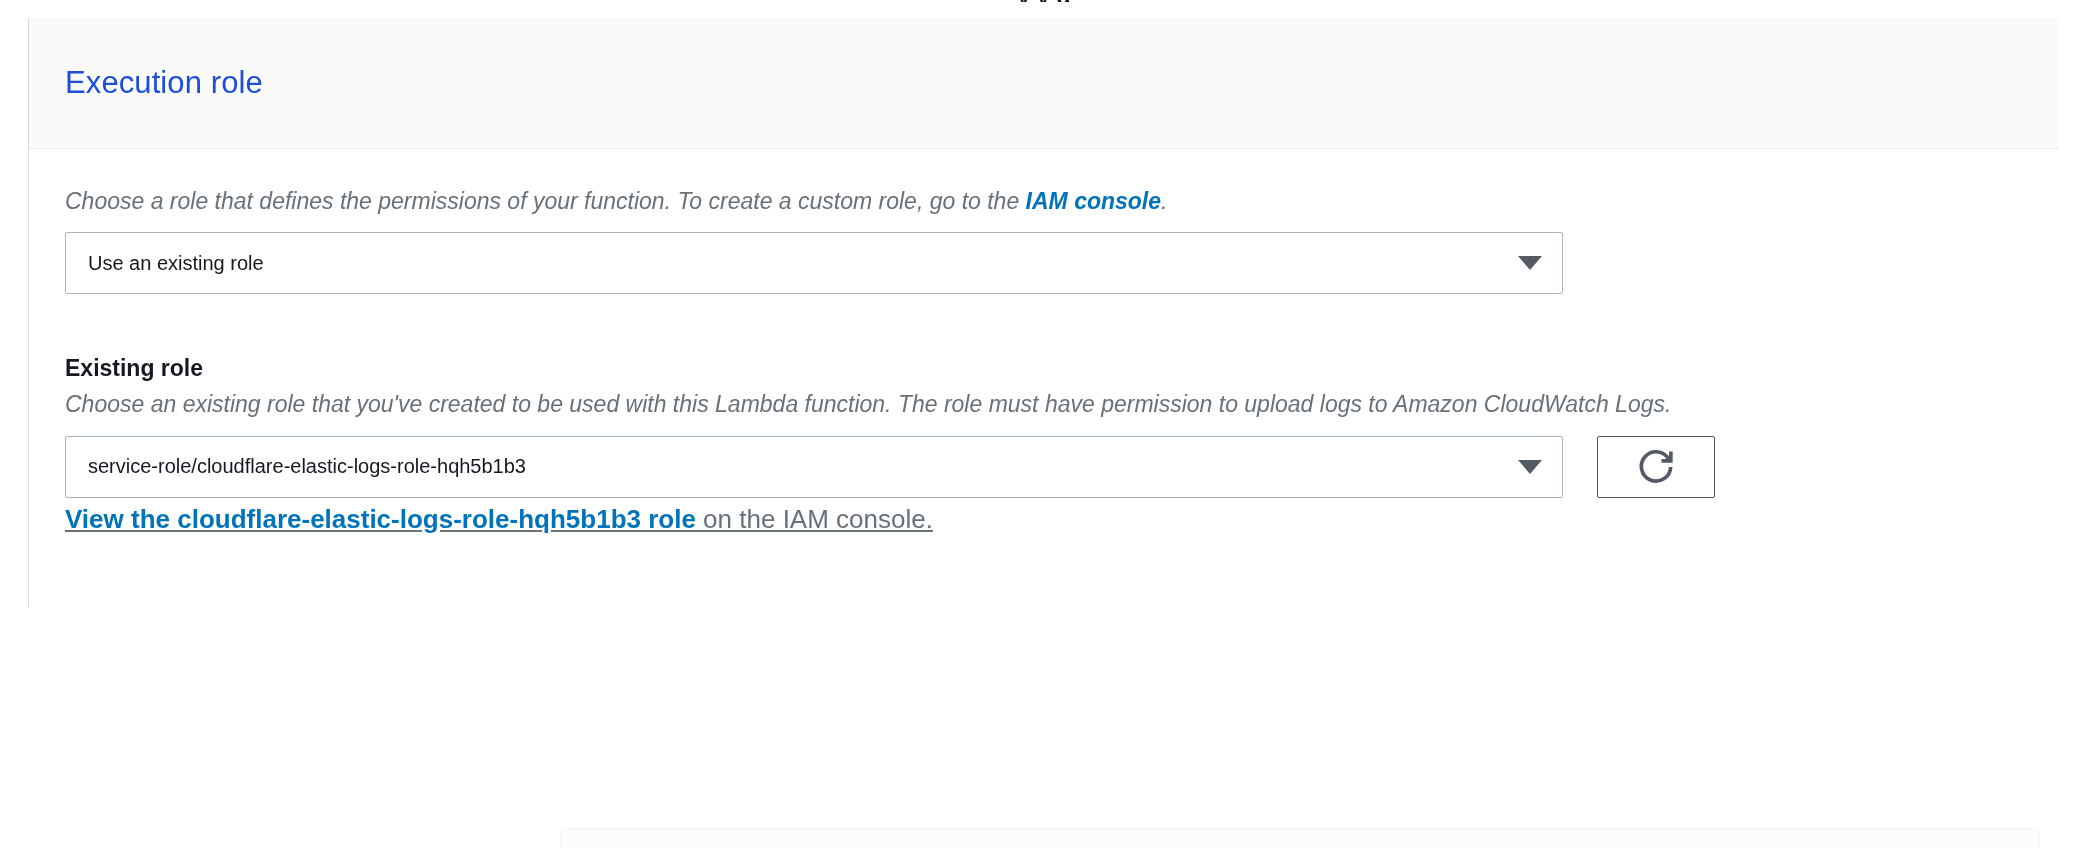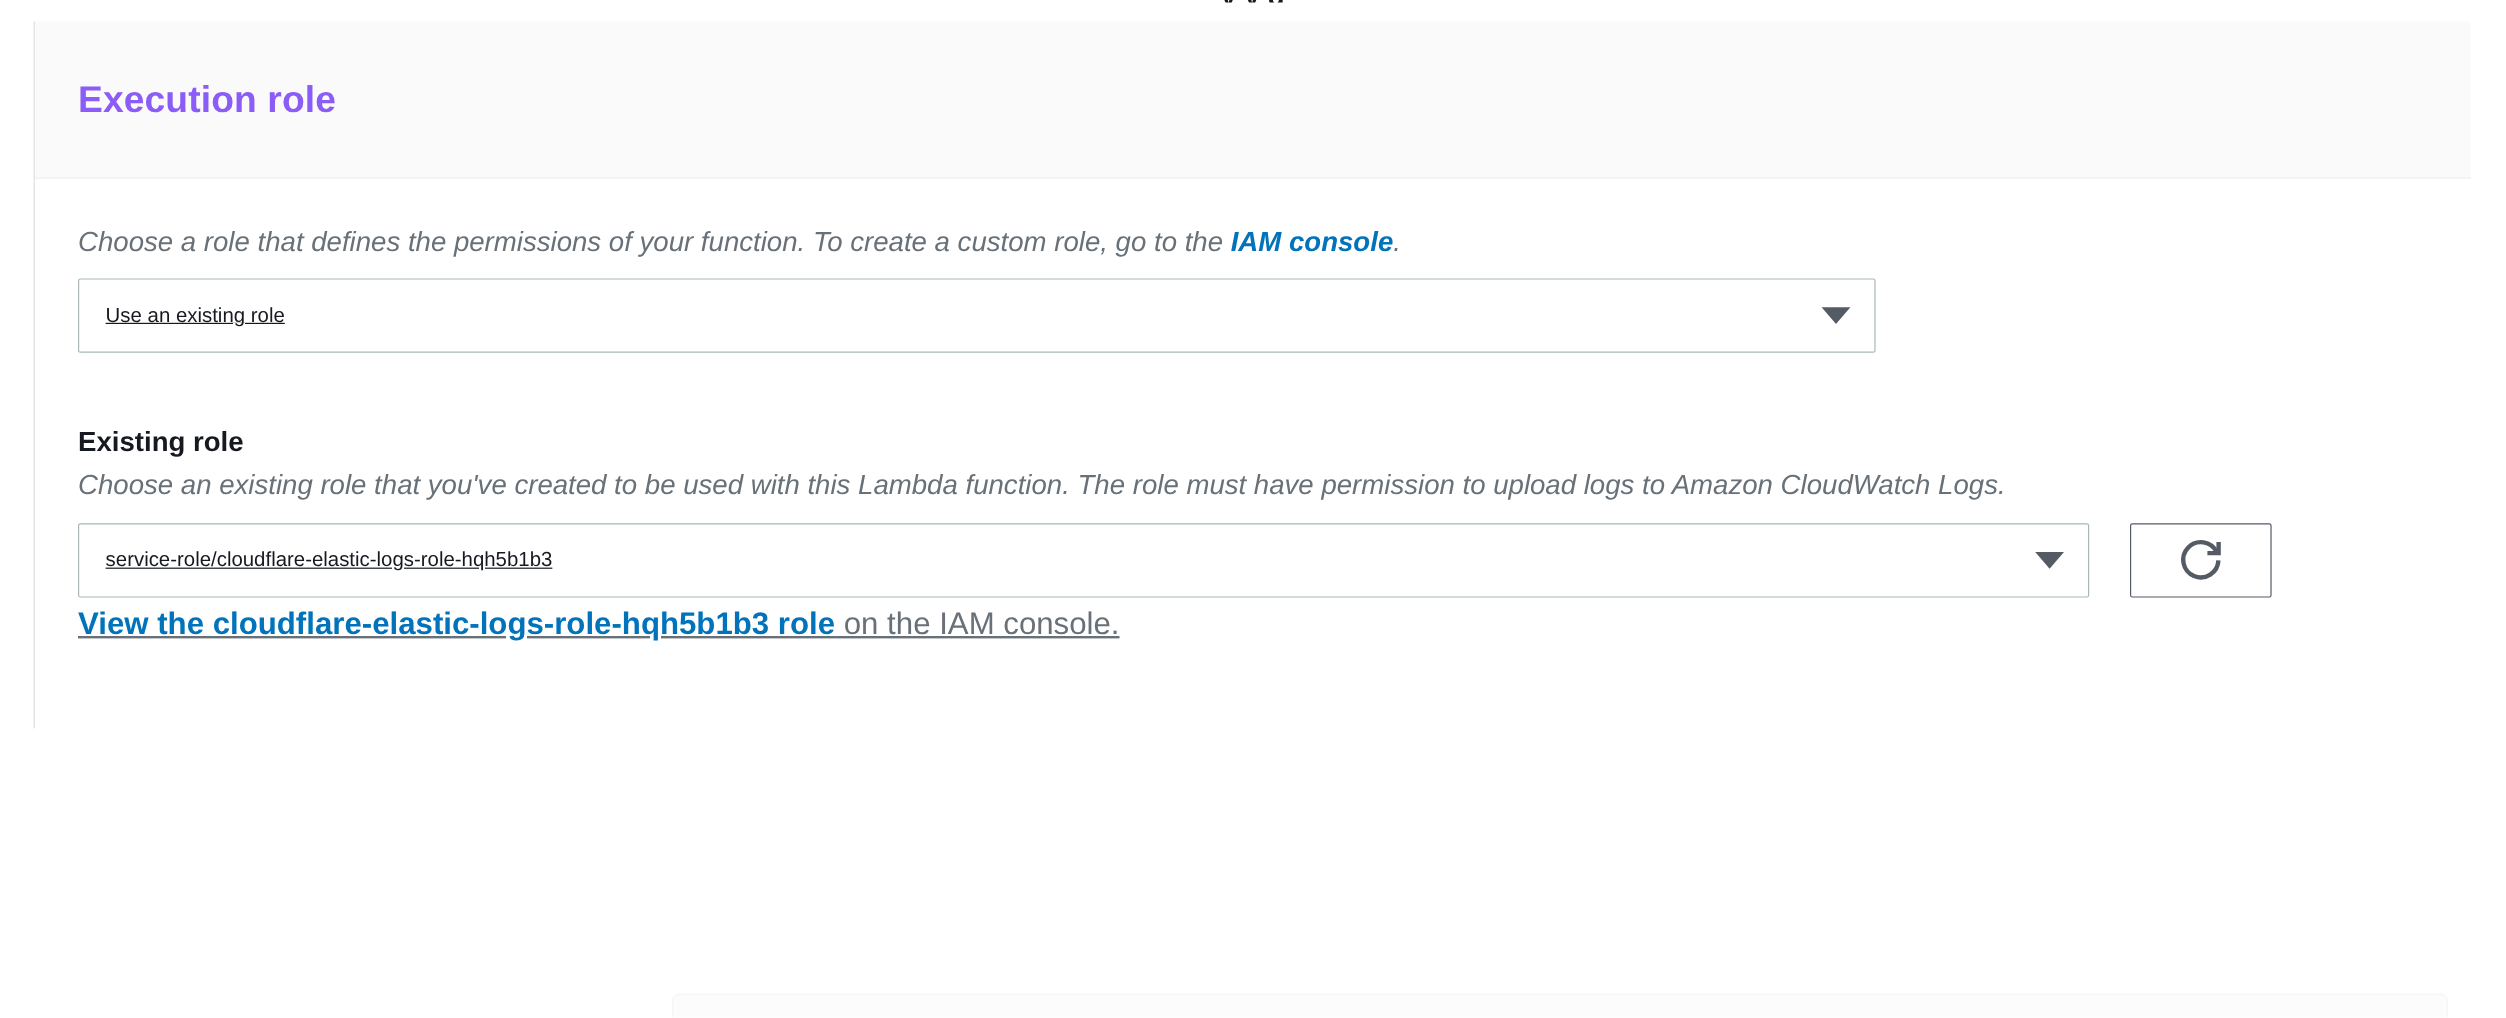--- a/index.html
+++ b/index.html
@@ -59,23 +59,23 @@
   .card-header {
     background: #fafafa;
     border-bottom: 1px solid #eaeded;
     height: 131px;
     box-sizing: border-box;
     padding: 0 0 0 36px;
     display: flex;
     align-items: center;
   }
   .card-title {
-    color: #8b5cf6;
+    color: #1d4ed8;
     font-size: 31px;
-    font-weight: 700;
+    font-weight: 400;
     letter-spacing: .1px;
     line-height: 1.2;
     margin: 0;
   }
 
   .card-body {
     padding: 36px 36px 60px 36px;
     background: #ffffff;
   }
 
@@ -109,27 +109,26 @@
     background: #ffffff;
     border: 1px solid #aab7b8;
     border-radius: 2px;
     box-sizing: border-box;
     display: flex;
     align-items: center;
     cursor: pointer;
   }
   .select-value {
     color: #16191f;
-    font-size: 17px;
+    font-size: 20px;
     padding-left: 22px;
     white-space: nowrap;
     overflow: hidden;
     text-overflow: ellipsis;
     flex: 1;
-    text-decoration: underline;
   }
   .select-arrow {
     width: 64px;
     display: flex;
     align-items: center;
     justify-content: center;
   }
   .caret {
     width: 0;
     height: 0;
@@ -142,21 +141,21 @@
     width: 1498px;
     margin-top: 14px;
   }
 
   .existing-row {
     display: flex;
     align-items: center;
     margin-top: 14px;
   }
   .select-existing-role {
-    width: 1676px;
+    width: 1498px;
   }
 
   .refresh-button {
     width: 118px;
     height: 62px;
     margin-left: 34px;
     border: 1px solid #545b64;
     border-radius: 2px;
     background: #ffffff;
     display: flex;

